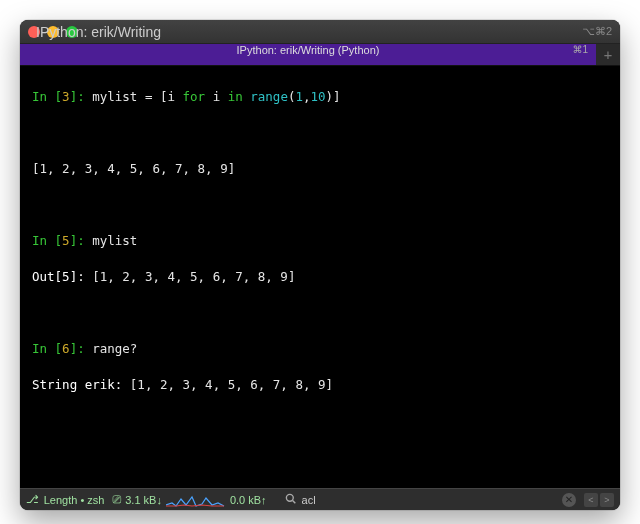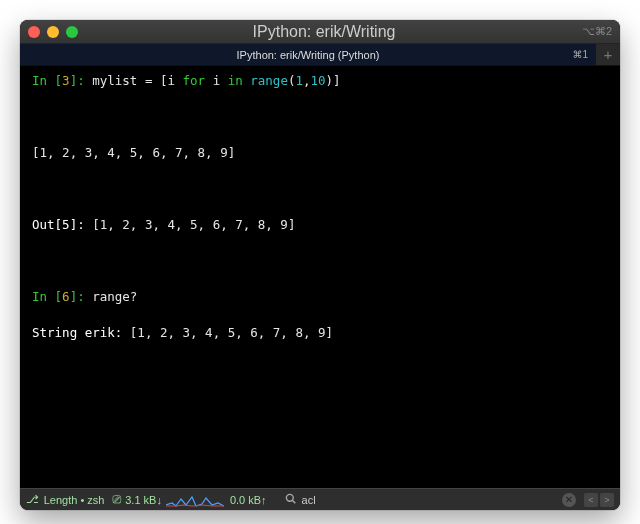--- a/index.html
+++ b/index.html
@@ -30,48 +30,48 @@
     padding: 0 8px;
     border-bottom: 1px solid #222;
   }
   .traffic { display: flex; gap: 7px; }
   .dot { width: 12px; height: 12px; border-radius: 50%; }
   .dot.close { background: #ff5f57; }
   .dot.min { background: #febc2e; }
   .dot.max { background: #28c840; }
   .title {
     position: absolute;
-    left: 8px; right: 0;
-    text-align: center;
-    font-size: 16px;
+    left: 16px; right: 0;
+    text-align: left;
+    font-size: 14px;
     color: #ccc;
     font-family: -apple-system, "Helvetica Neue", sans-serif;
     pointer-events: none;
   }
   .title-right {
     margin-left: auto;
     color: #888;
     font-size: 11px;
     font-family: -apple-system, sans-serif;
   }
   .tabbar {
     height: 22px;
     background: #2a2a2a;
     display: flex;
     align-items: stretch;
     border-bottom: 1px solid #111;
   }
   .tab {
     flex: 1;
     display: flex;
-    align-items: center;
+    align-items: flex-start;
     justify-content: center;
     font-size: 11px;
     color: #ddd;
-    background: #0f172a;
+    background: #4c1d95;
     font-family: -apple-system, sans-serif;
     position: relative;
   }
   .tab .shortcut {
     position: absolute;
     right: 8px;
     color: #aaa;
     font-size: 10px;
   }
   .tab-add {
@@ -82,21 +82,21 @@
     color: #777;
     font-size: 14px;
     background: #2a2a2a;
   }
   .terminal {
     flex: 1;
     background: #000;
     color: #e5e5e5;
     font-size: 12.5px;
     line-height: 18px;
-    padding: 6px 12px;
+    padding: 22px 12px;
     white-space: pre;
     overflow: hidden;
     position: relative;
   }
   .g { color: #37c637; }
   .c { color: #2fc0c5; }
   .r { color: #ffffff; }
   .y { color: #cca82a; }
   .w { color: #e5e5e5; }
   .statusbar {
@@ -179,20 +179,21 @@
       <span>IPython: erik/Writing (Python)</span>
       <span class="shortcut">⌘1</span>
     </div>
     <div class="tab-add">+</div>
   </div>
 
   <div class="terminal"><div><span class="g">In [</span><span class="y">3</span><span class="g">]: </span><span class="w">mylist </span><span class="w">=</span><span class="w"> [i </span><span class="g">for</span><span class="w"> i </span><span class="g">in</span><span class="w"> </span><span class="c">range</span><span class="w">(</span><span class="c">1</span><span class="w">,</span><span class="c">10</span><span class="w">)]</span></div>
 <div> </div>
 <div class="w">[1, 2, 3, 4, 5, 6, 7, 8, 9]</div>
 <div> </div>
+<div><span class="g">In [</span><span class="y">5</span><span class="g">]: </span><span class="w">mylist</span></div>
 <div><span class="r">Out[</span><span class="r">5</span><span class="r">]: </span><span class="w">[1, 2, 3, 4, 5, 6, 7, 8, 9]</span></div>
 <div> </div>
 <div><span class="g">In [</span><span class="y">6</span><span class="g">]: </span><span class="w">range?</span></div>
 <div><span class="r">String erik: </span><span class="w">[1, 2, 3, 4, 5, 6, 7, 8, 9]</span></div>
 
 
 
 
 
 

